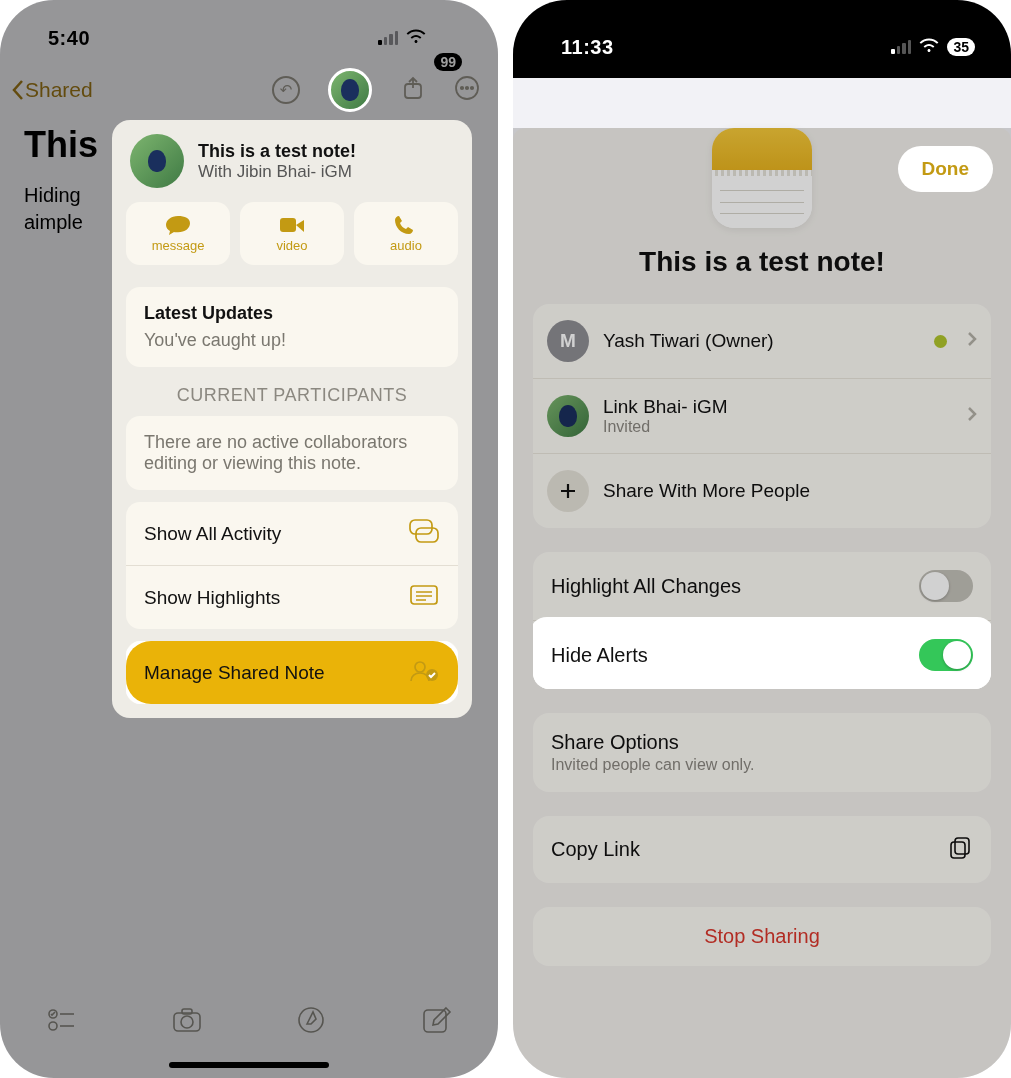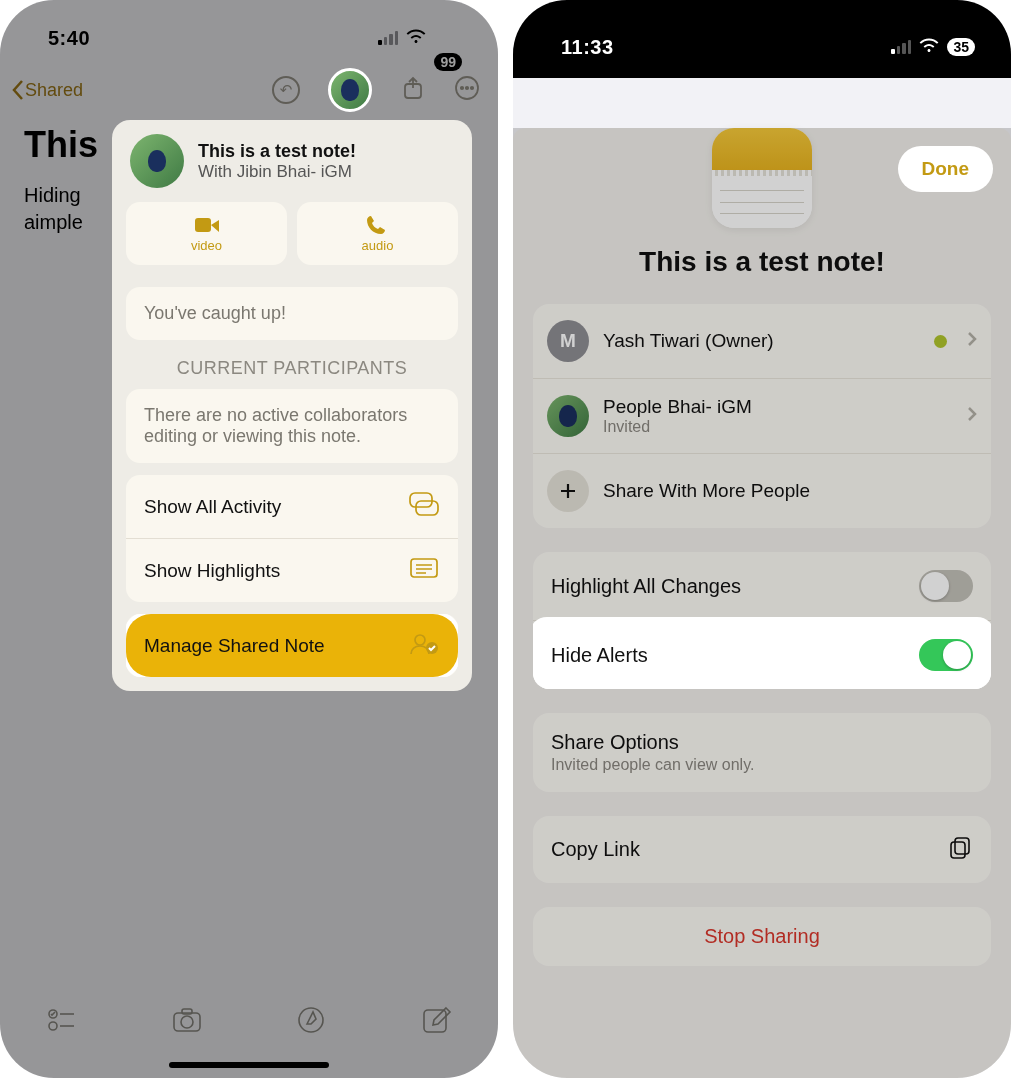--- a/index.html
+++ b/index.html
@@ -24,21 +24,21 @@
   .bars span:nth-child(3){height:11px;}
   .bars span:nth-child(4){height:14px;}
   .wifi svg { width: 20px; height: 16px; }
   .batt-pill { background:#000;color:#fff;border-radius:9px;padding:1px 6px;font-size:14px;font-weight:700;display:flex;align-items:center;margin-top:48px; }
   .black-status { background:#000; color:#fff; height: 78px; }
   .black-status .bars span:nth-child(1){background:#fff;}
   .batt-pill-w { background:#fff;color:#000;border-radius:10px;padding:1px 6px;font-size:14px;font-weight:700; }
 
   
   .left-nav { display:flex;align-items:center;justify-content:space-between;padding:8px 18px 12px 10px; }
-  .back { display:flex;align-items:center;color:#a07a18;font-size:18px; }
+  .back { display:flex;align-items:center;color:#a07a18;font-size:21px; }
   .back svg { width:15px;height:24px;stroke:#a07a18;stroke-width:2.5;fill:none; }
   .nav-icons { display:flex;align-items:center;gap:28px; }
   .circle-ico { width:28px;height:28px;border:2px solid #9a968c;border-radius:50%;display:flex;align-items:center;justify-content:center;font-size:15px;color:#9a968c; }
   .avatar-ico { width:44px;height:44px;border-radius:50%;background:linear-gradient(135deg,#7db56f,#3f7a44);border:3px solid #fff;display:flex;align-items:center;justify-content:center;position:relative;z-index:22; }
   .avatar-ico .blob{width:18px;height:22px;background:#1a2f5d;border-radius:50% 50% 45% 45%;}
   .share-ico svg, .more-ico svg { width:26px;height:26px;stroke:#9a968c;stroke-width:1.8;fill:none; }
 
   .note-peek { padding: 0 24px; }
   .note-peek .title { font-size:36px;font-weight:700;color:#000;margin-bottom:18px; }
   .note-peek .line { font-size:20px;color:#000;margin-bottom:4px; }
@@ -161,33 +161,40 @@
           <div class="blob"></div>
         </div>
       <div class="txt">
         <div class="t1">This is a test note!</div>
         <div class="t2">With Jibin Bhai- iGM</div>
       </div>
     </div>
     <div class="contact-row">
       <div class="pill">
           <svg viewBox="0 0 28 22">
+            <path d="M14 2C7 2 2 6 2 11c0 3 2 5 4 6l-1 4 5-3c1 .2 2 .3 4 .3 7 0 12-4 12-9S21 2 14 2z"></path>
+          </svg>
+          <span>message</span>
+        </div>
+      <div class="pill">
+          <svg viewBox="0 0 28 22">
             <rect x="2" y="4" width="16" height="14" rx="3"></rect>
             <path d="M18 11l8-5v12z"></path>
           </svg>
           <span>video</span>
         </div>
       <div class="pill">
           <svg viewBox="0 0 28 22">
             <path d="M7 2c-2 0-4 2-4 4 0 7 6 14 14 14 2 0 4-2 4-4l-5-3-2 2c-3-1-5-3-6-6l2-2z"></path>
           </svg>
           <span>audio</span>
         </div>
     </div>
     <div class="section">
+      <div class="h">Latest Updates</div>
       <div class="b">You've caught up!</div>
     </div>
     <div class="sec-label">CURRENT PARTICIPANTS</div>
     <div class="section">
       <div class="b">There are no active collaborators editing or viewing this note.</div>
     </div>
     <div class="list" style="margin-top:12px;">
       <div class="row">
         <span>Show All Activity</span>
         <div class="row-ico"><svg viewBox="0 0 32 26">
@@ -288,21 +295,21 @@
         <div class="dot"></div>
         <div class="chev"><svg viewBox="0 0 10 16">
               <polyline points="2,2 8,8 2,14"></polyline>
             </svg></div>
       </div>
       <div class="r-row">
         <div class="av" style="background:linear-gradient(135deg,#7db56f,#3f7a44)">
             <div style="width:18px;height:22px;background:#1a2f5d;border-radius:50% 50% 45% 45%;"></div>
           </div>
         <div class="txt">
-            <div class="n">People Bhai- iGM</div>
+            <div class="n">Link Bhai- iGM</div>
             <div class="s">Invited</div>
           </div>
         <div class="chev"><svg viewBox="0 0 10 16">
               <polyline points="2,2 8,8 2,14"></polyline>
             </svg></div>
       </div>
       <div class="r-row">
         <div class="plus-circle">
             <svg viewBox="0 0 20 20">
               <line x1="10" y1="3" x2="10" y2="17"></line>

